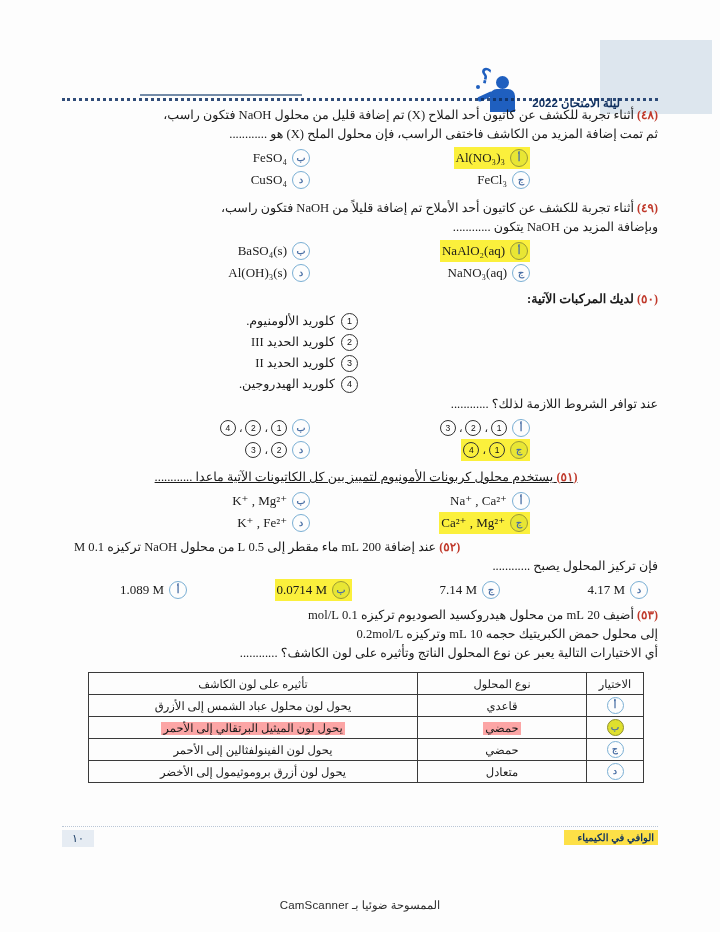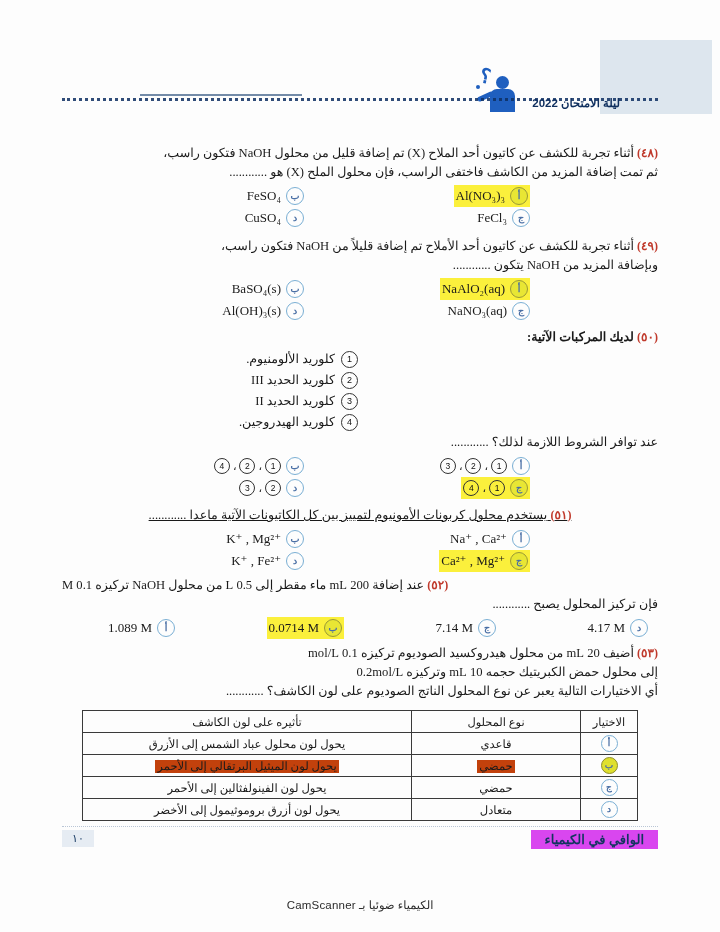--- a/index.html
+++ b/index.html
@@ -63,21 +63,21 @@
     border-top:3px dotted #0e2f63;
     opacity:.85;
   }
   .hdr-rule-solid{
     position:absolute;top:94px;right:418px;left:140px;height:2px;
     background:#17406f;opacity:.6;
   }
 
   
   .content{
-    position:absolute;top:106px;right:62px;left:62px;margin-top:38px;
+    position:absolute;top:106px;right:62px;left:74px;
   }
   .q-block{margin-bottom:2px;}
   .q-line{
     font-size:12.6px;line-height:19px;
     text-align:right;
     white-space:nowrap;
   }
   .q-num{
     color:#c0392b;font-weight:bold;font-size:12px;
     font-family:"Liberation Serif", serif;
@@ -101,21 +101,21 @@
   .opt.col-left{padding-right:56px;}
   .opt-text{direction:ltr;unicode-bidi:bidi-override;text-align:right;}
   .marker{
     display:inline-flex;align-items:center;justify-content:center;
     width:16px;height:16px;flex:0 0 16px;
     border:1.3px solid #7aafd4;border-radius:50%;
     color:#4a6fa5;font-size:9.5px;font-weight:bold;
     font-family:"Liberation Sans", sans-serif;
     line-height:1;
   }
-  .hl{background:#c2410c;padding:0 2px;}
+  .hl{background:#fca5a5;padding:0 2px;}
   .opt.hl-row .marker{background:#e8e634;border-color:#9a9a36;}
   .opt.hl-row{background:transparent;}
   .opt.hl-row .wrap-hl{background:#fbf03c;padding:0 2px;display:inline-flex;align-items:center;gap:5px;}
 
   
   .clist{margin:2px 0 0 0;}
   .citem{
     display:flex;align-items:center;justify-content:flex-start;
     gap:6px;font-size:12.6px;line-height:21px;
     padding-right:300px;
@@ -164,23 +164,23 @@
   
   .footer{
     position:absolute;left:0;right:0;top:826px;height:22px;
   }
   .foot-rule{
     position:absolute;top:0;right:62px;left:62px;height:1px;
     border-top:1px dotted #8ea3bd;opacity:.6;
   }
   .foot-brand{
     position:absolute;top:4px;right:62px;
-    background:#d946ef;
-    padding:2px 14px 2px 14px;
-    font-size:13px;font-weight:bold;color:#12355f;
+    background:#fde047;
+    padding:2px 4px 2px 14px;
+    font-size:10px;font-weight:bold;color:#12355f;
     font-family:"Liberation Sans", sans-serif;
   }
   .foot-page{
     position:absolute;top:4px;left:62px;
     background:#e6ecf3;
     padding:2px 10px;
     font-size:11px;color:#12355f;
     font-family:"Liberation Serif", serif;
   }
   .camscanner{
@@ -391,21 +391,21 @@
         </div>
       </div>
     </div>
 
     <div class="q-block" style="margin-top:5px;">
       <div class="q-line" style="text-align:right;">
         <span class="q-num">(٥٣)</span>
         <span>أضيف 20 mL من محلول هيدروكسيد الصوديوم تركيزه 0.1 mol/L</span>
       </div>
       <div class="q-line l2">إلى محلول حمض الكبريتيك حجمه 10 mL وتركيزه 0.2mol/L</div>
-      <div class="q-line l2">أي الاختيارات التالية يعبر عن نوع المحلول الناتج الصوديوم على لون الكاشف؟ ............</div>
+      <div class="q-line l2">أي الاختيارات التالية يعبر عن نوع المحلول الناتج وتأثيره على لون الكاشف؟ ............</div>
 
       <table class="ind">
         <thead>
           <tr>
             <th class="col-choice">الاختيار</th>
             <th class="col-type">نوع المحلول</th>
             <th>تأثيره على لون الكاشف</th>
           </tr>
         </thead>
         <tbody>
@@ -442,15 +442,15 @@
     </div>
 
   </div>
 
   <div class="footer">
     <div class="foot-rule"></div>
     <div class="foot-brand">الوافي في الكيمياء</div>
     <div class="foot-page">١٠</div>
   </div>
 
-  <div class="camscanner">الكيمياء ضوئيا بـ CamScanner</div>
+  <div class="camscanner">الممسوحة ضوئيا بـ CamScanner</div>
 
 </div>
 
 </body></html>

